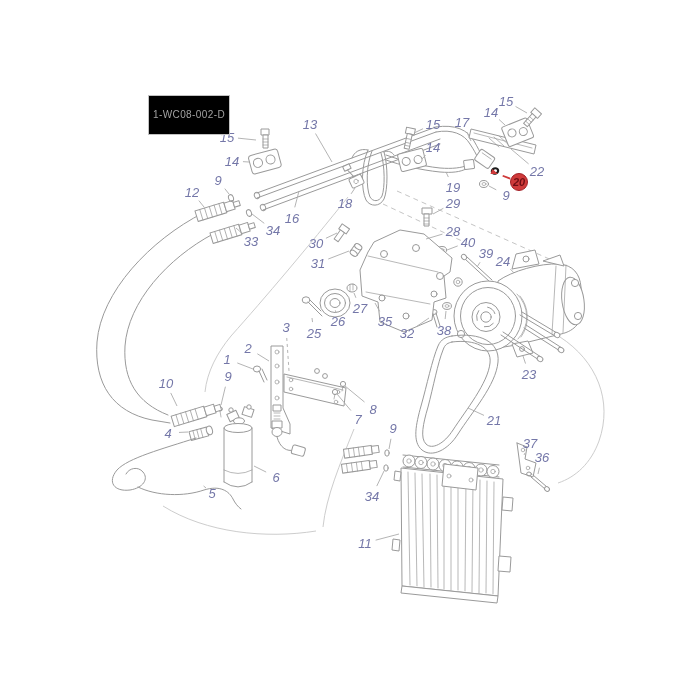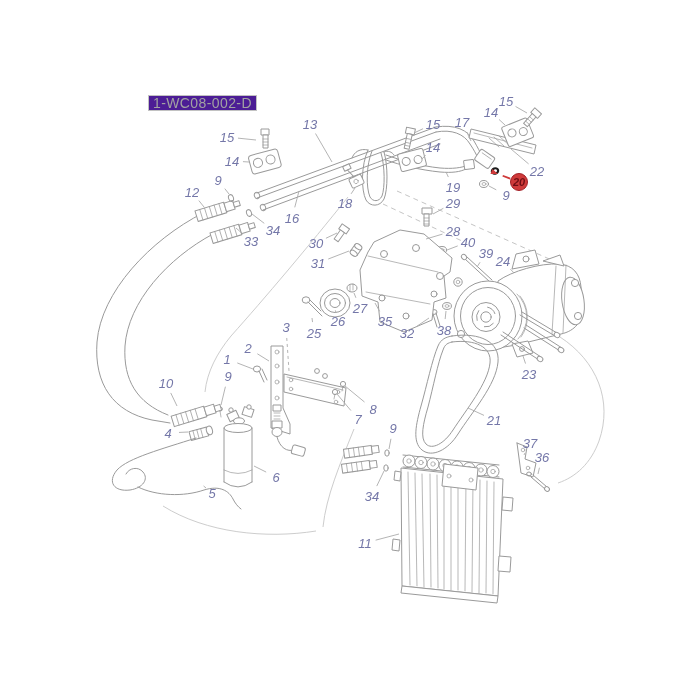--- a/index.html
+++ b/index.html
@@ -1,20 +1,20 @@
 <!DOCTYPE html>
 <html style="--label: #7477a8; --leader: #ababab; --part: #9a9a9a; --faint: #cdcdcd; --oring: #1c1c1c; --badge-fill: #cf3a3a; --badge-edge: #a31f26; --badge-text: #6f0e14; --code-text: #a2a2a2; --code-border: #c2c2c2;"><head>
 <meta charset="utf-8">
 <style>
   html,body{margin:0;padding:0;background:#fff;}
   .canvas{position:relative;width:700px;height:700px;background:#fff;overflow:hidden;
           font-family:"Liberation Sans",sans-serif;}
   .part-code-box{position:absolute;left:148px;top:95px;border:1px solid var(--code-border,#c2c2c2);
-          color:var(--code-text,#a2a2a2);font-size:14px;line-height:14px;padding:0 4px;
-          letter-spacing:.4px;background:#4c1d95;z-index:3;}
+          color:var(--code-text,#a2a2a2);font-size:10px;line-height:14px;padding:12px 4px;
+          letter-spacing:.4px;background:#000000;z-index:3;}
   svg{position:absolute;left:0;top:0;}
   .p{stroke:var(--part,#9a9a9a);fill:none;stroke-width:1;stroke-linecap:round;stroke-linejoin:round;}
   .pf{stroke:var(--part,#9a9a9a);fill:#ffffff;stroke-width:1;stroke-linejoin:round;}
   .thin{stroke-width:.7;}
   .faint{stroke:var(--faint,#cdcdcd);fill:none;stroke-width:1;}
   .dashl{stroke:#bdbdbd;fill:none;stroke-width:.9;stroke-dasharray:5 4;}
   .oring{stroke:var(--oring,#1c1c1c);fill:none;stroke-width:2.2;}
   .part-label{fill:var(--label,#7477a8);font-size:13px;font-style:italic;text-anchor:middle;}
   .leader{stroke:var(--leader,#ababab);stroke-width:.9;fill:none;}
 </style>

